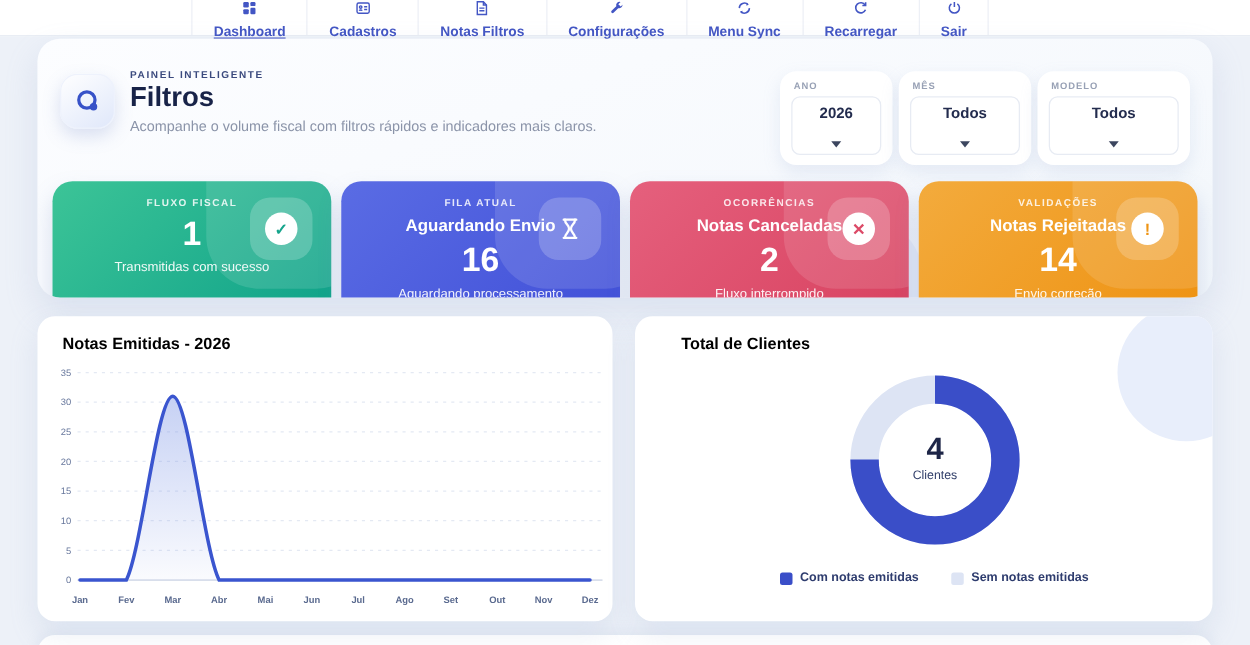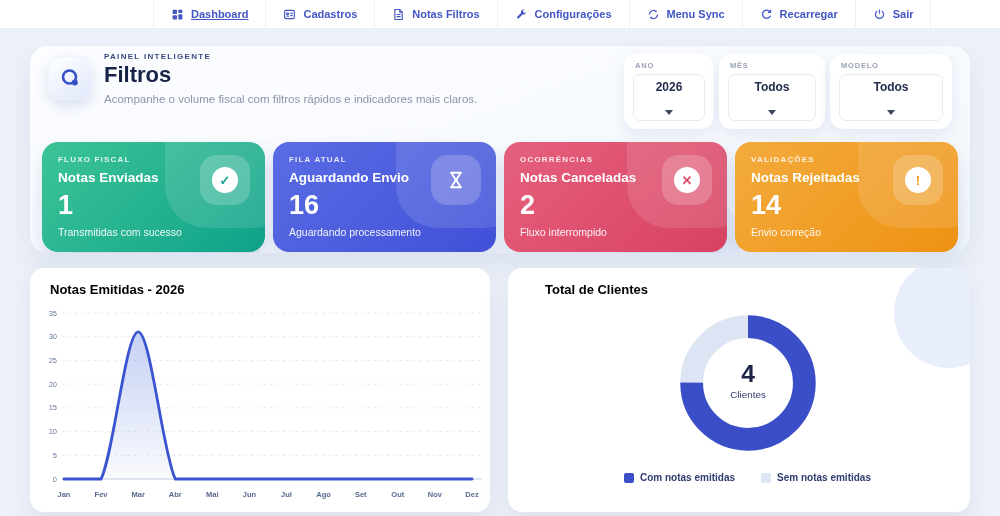--- a/index.html
+++ b/index.html
@@ -10,33 +10,33 @@
     color:#1c2856;
   }
   
   .topnav {
     height:29px; background:#ffffff; display:flex; align-items:stretch;
     padding-left:153px; border-bottom:1px solid #e9edf4;
   }
   .nav-item {
     display:flex; align-items:center; gap:7px; padding:0 17px;
     font-size:11px; font-weight:600; color:#4356c4; cursor:pointer;
-    border-right:1px solid #edf0f6; white-space:nowrap;
+    border-right:1px solid #edf0f6; white-space:nowrap;flex-direction:column;
   }
   .nav-item:first-child { border-left:1px solid #edf0f6; }
   .nav-item.active .nav-label { text-decoration:underline; }
   .nav-item svg { width:13px; height:13px; flex:0 0 auto; }
   
   .content { padding:0 30px; }
   
   .filters-panel {
-    position:relative; margin-top:17px; height:207px;
+    position:relative; margin-top:2px; height:207px;
     background:linear-gradient(160deg,#fcfdff 0%, #f6f9fd 70%, #f2f7fb 100%);
     border-radius:18px; box-shadow:0 12px 26px rgba(146,165,203,.20);
-    padding:2px 10px; overflow:hidden;
+    padding:20px 10px; overflow:hidden;
   }
   .deco-blob {
     position:absolute; border-radius:50%; pointer-events:none;
   }
   .blob-a { left:40px; bottom:-36px; width:190px; height:70px; border-radius:14px;
             background:rgba(205,213,236,.35); }
   .blob-b { right:230px; bottom:-50px; width:120px; height:120px; background:rgba(223,231,247,.55); }
   .panel-head { display:flex; justify-content:space-between; align-items:flex-start; margin:4px 8px 0 8px; }
   .head-left { display:flex; gap:12px; }
   .head-icon {
@@ -60,21 +60,21 @@
     display:flex; align-items:center; justify-content:space-between; gap:16px;
     font-size:12px; font-weight:700; color:#232c4e; cursor:pointer;flex-direction:column;
   }
   .filter-card:nth-child(2) .filter-select { min-width:88px; }
   .filter-card:nth-child(3) .filter-select { min-width:104px; }
   .caret { width:0; height:0; border-left:4px solid transparent; border-right:4px solid transparent; border-top:5px solid #3c465f; }
   
   .stats-row { display:grid; grid-template-columns:repeat(4,1fr); gap:8px; margin:13px 2px 0 2px; }
   .stat-card {
     position:relative; height:110px; border-radius:16px; padding:13px 16px;
-    color:#fff; overflow:hidden; box-shadow:0 10px 18px rgba(120,140,190,.25);
+    color:#fff; overflow:hidden; box-shadow:0 10px 18px rgba(120,140,190,.25);text-align:center;
   }
   .stat-card::before {
     content:""; position:absolute; right:-30px; top:-44px; width:130px; height:130px;
     border-radius:42px; background:rgba(255,255,255,.12);
   }
   .stat-eyebrow { font-size:8px; font-weight:700; letter-spacing:1.2px; color:rgba(255,255,255,.85); }
   .stat-title { font-size:13.5px; font-weight:700; margin-top:6px; }
   .stat-value { font-size:27px; font-weight:700; margin-top:7px; line-height:1; }
   .stat-sub { font-size:10.5px; font-weight:500; color:rgba(255,255,255,.92); margin-top:7px; }
   .stat-badge {
@@ -213,21 +213,20 @@
             <span>Todos</span>
             <span class="caret"></span>
           </div>
         </div>
       </div>
     </div>
 
     <div class="stats-row">
       <div class="stat-card" style="background: linear-gradient(135deg, rgb(60, 196, 151), rgb(15, 162, 137));">
         <div class="stat-eyebrow">FLUXO FISCAL</div>
-        <div class="stat-title">Notas Enviadas</div>
         <div class="stat-value">1</div>
         <div class="stat-sub">Transmitidas com sucesso</div>
         <div class="stat-badge">
           <span class="badge-circle" style="color: rgb(22, 165, 140);">
               <span>✓</span>
             </span>
         </div>
       </div>
       <div class="stat-card" style="background: linear-gradient(135deg, rgb(90, 108, 228), rgb(65, 80, 216));">
         <div class="stat-eyebrow">FILA ATUAL</div>

